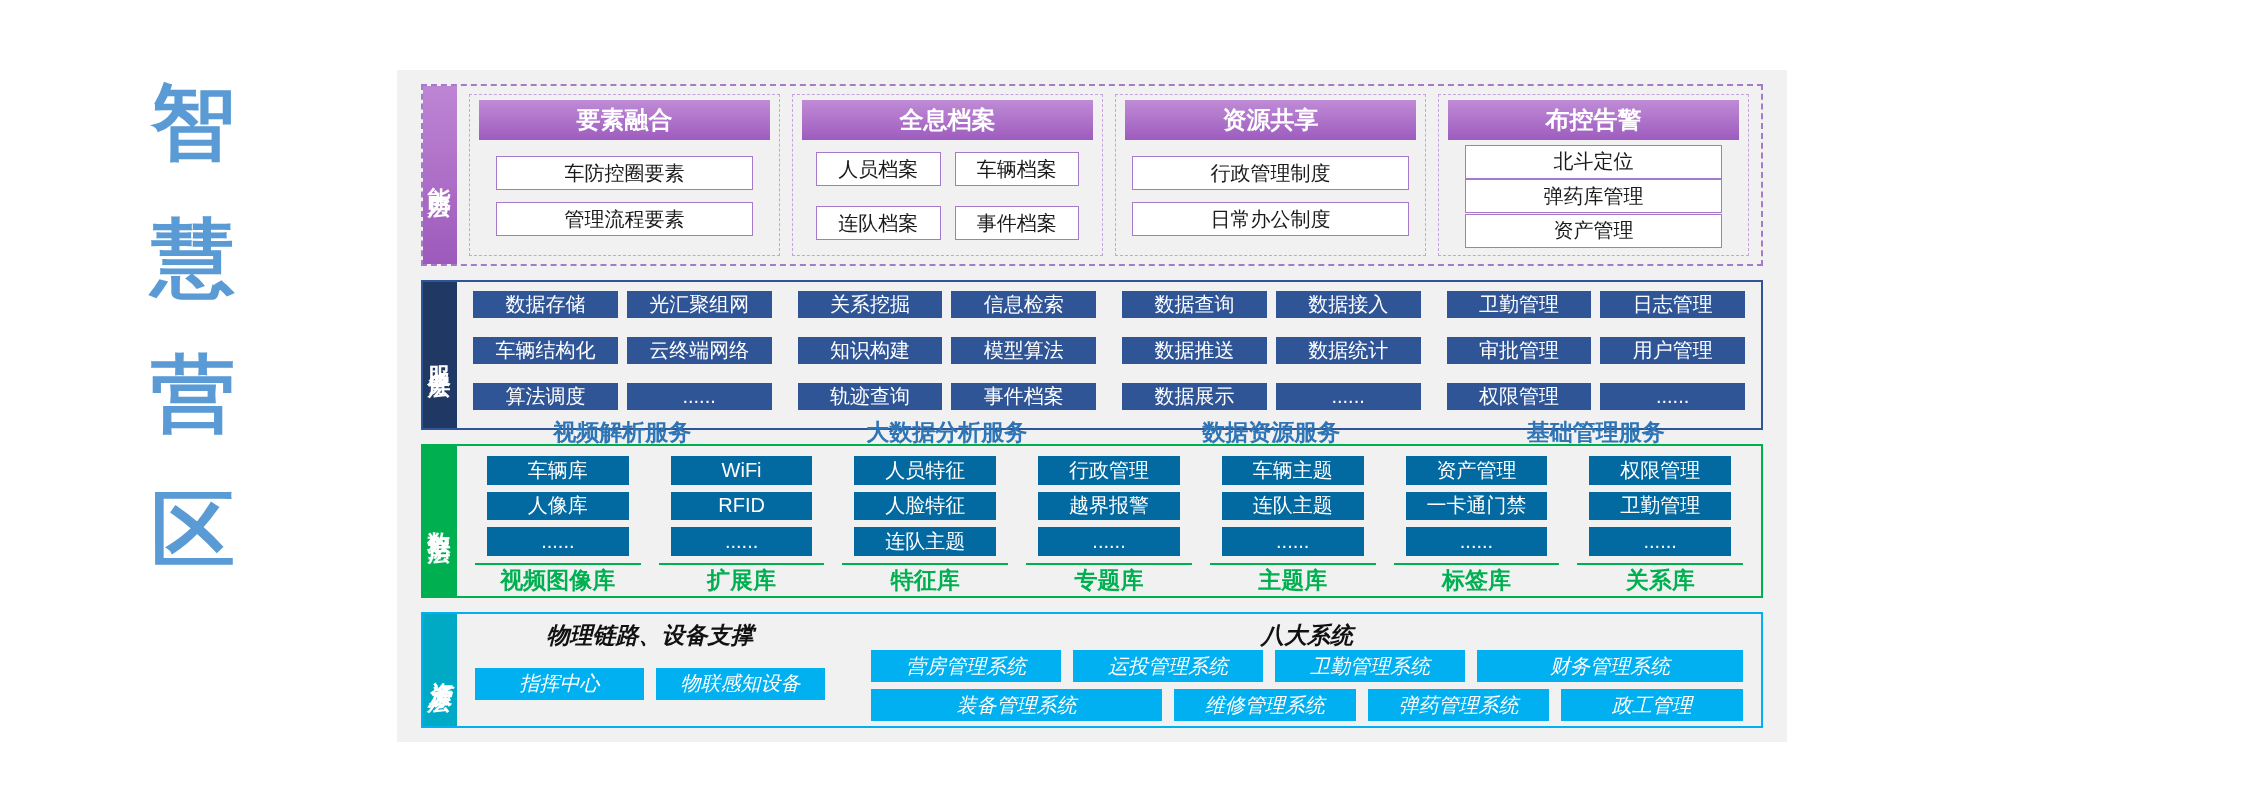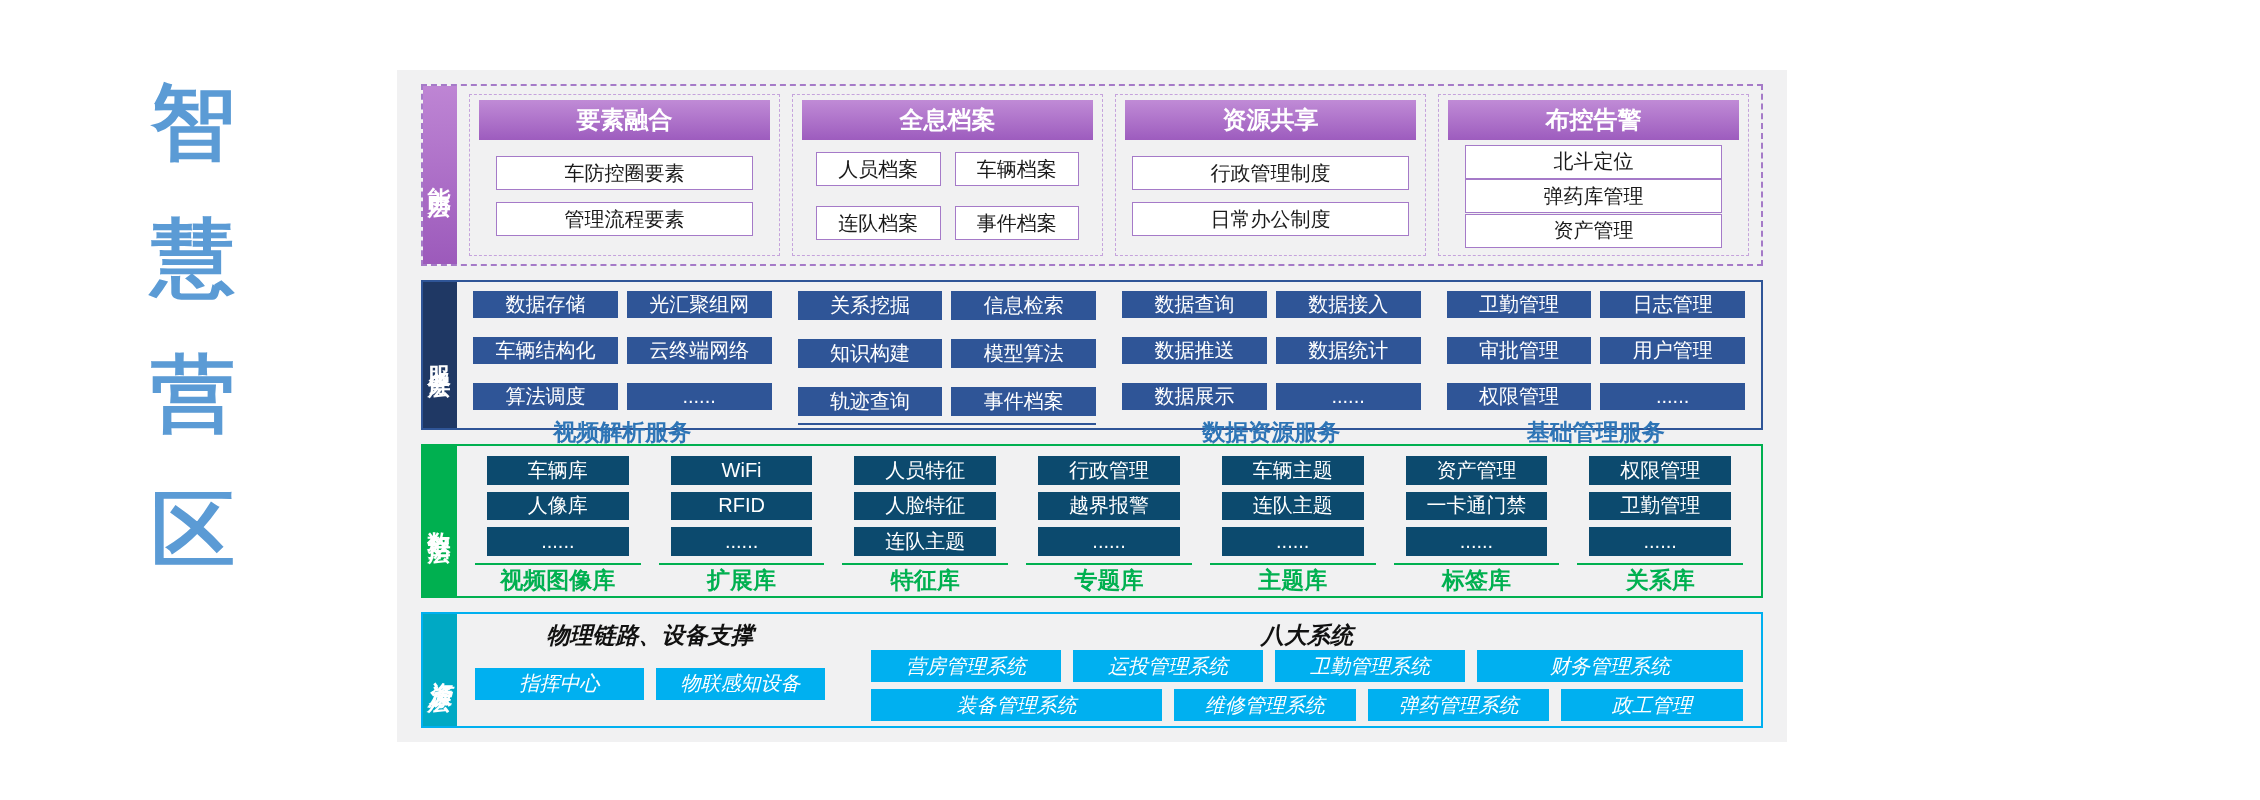--- a/index.html
+++ b/index.html
@@ -46,21 +46,21 @@
     display:flex; align-items:center; justify-content:center; }
   .svc-underline { height:2px; background:#2F5597; margin-top:7px; }
   .svc-caption { text-align:center; color:#2E75B6; font-size:23px; font-weight:bold; padding-top:3px; line-height:1.1; }
 
   
   .layer-data { height:154px; border:2px solid #00B050; }
   .layer-data .tab { background:#00B050; }
   .dat-body { flex:1; display:flex; gap:18px; padding:10px 18px 3px; }
   .dat-group { flex:1; display:flex; flex-direction:column; }
   .dat-btns { flex:1; display:flex; flex-direction:column; gap:7px; padding:0 12px; }
-  .dat-btn { flex:1; background:#0c4a6e; color:#fff; font-size:20px;
+  .dat-btn { flex:1; background:#0369a1; color:#fff; font-size:20px;
     display:flex; align-items:center; justify-content:center; }
   .dat-underline { height:2px; background:#00B050; margin-top:7px; }
   .dat-caption { text-align:center; color:#00B050; font-size:23px; font-weight:bold; padding-top:3px; line-height:1.1; }
 
   
   .layer-resource { height:116px; border:2px solid #00B0F0;font-style:italic; }
   .layer-resource .tab { background:#00A9C4; }
   .res-body { flex:1; display:flex; gap:46px; padding:6px 18px 9px; }
   .res-left { width:350px; min-width:350px; display:flex; flex-direction:column; }
   .res-right { flex:1; display:flex; flex-direction:column; }
@@ -144,20 +144,21 @@
           <div class="svc-group">
             <div class="svc-grid">
               <div class="svc-btn">关系挖掘</div>
               <div class="svc-btn">信息检索</div>
               <div class="svc-btn">知识构建</div>
               <div class="svc-btn">模型算法</div>
               <div class="svc-btn">轨迹查询</div>
               <div class="svc-btn">事件档案</div>
             </div>
             <div class="svc-underline"></div>
+            <div class="svc-caption">大数据分析服务</div>
           </div>
           <div class="svc-group">
             <div class="svc-grid">
               <div class="svc-btn">数据查询</div>
               <div class="svc-btn">数据接入</div>
               <div class="svc-btn">数据推送</div>
               <div class="svc-btn">数据统计</div>
               <div class="svc-btn">数据展示</div>
               <div class="svc-btn">......</div>
             </div>

